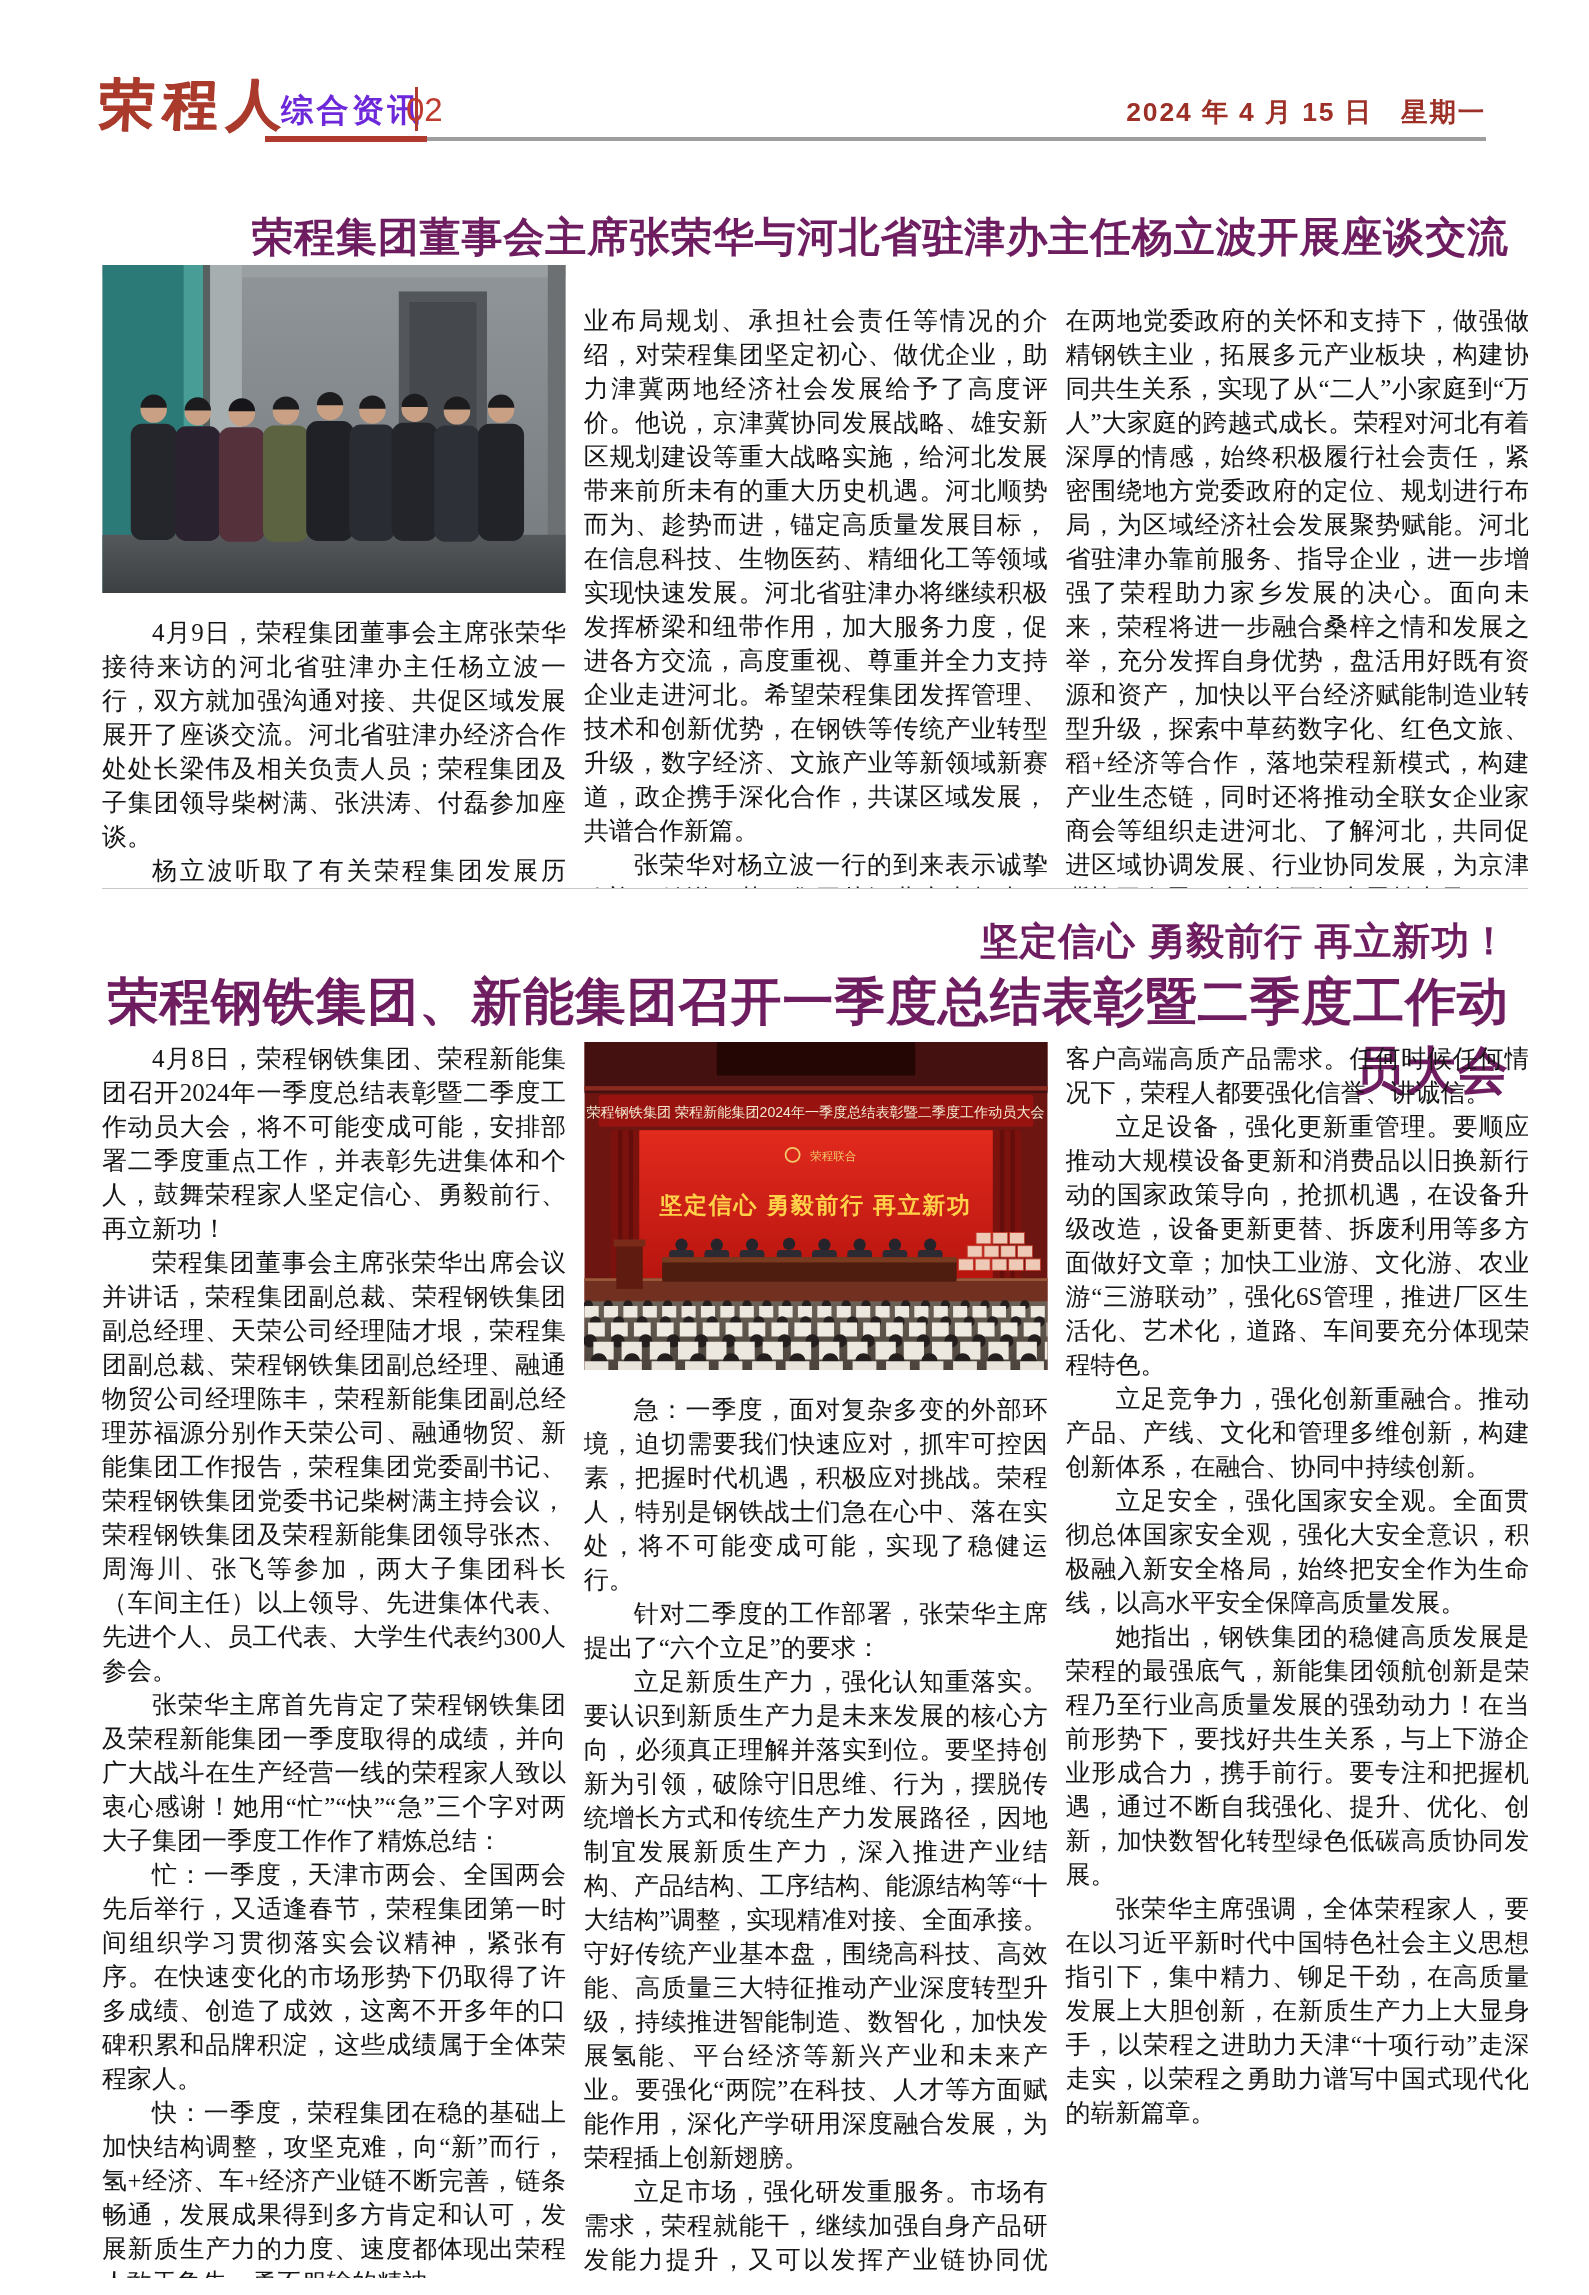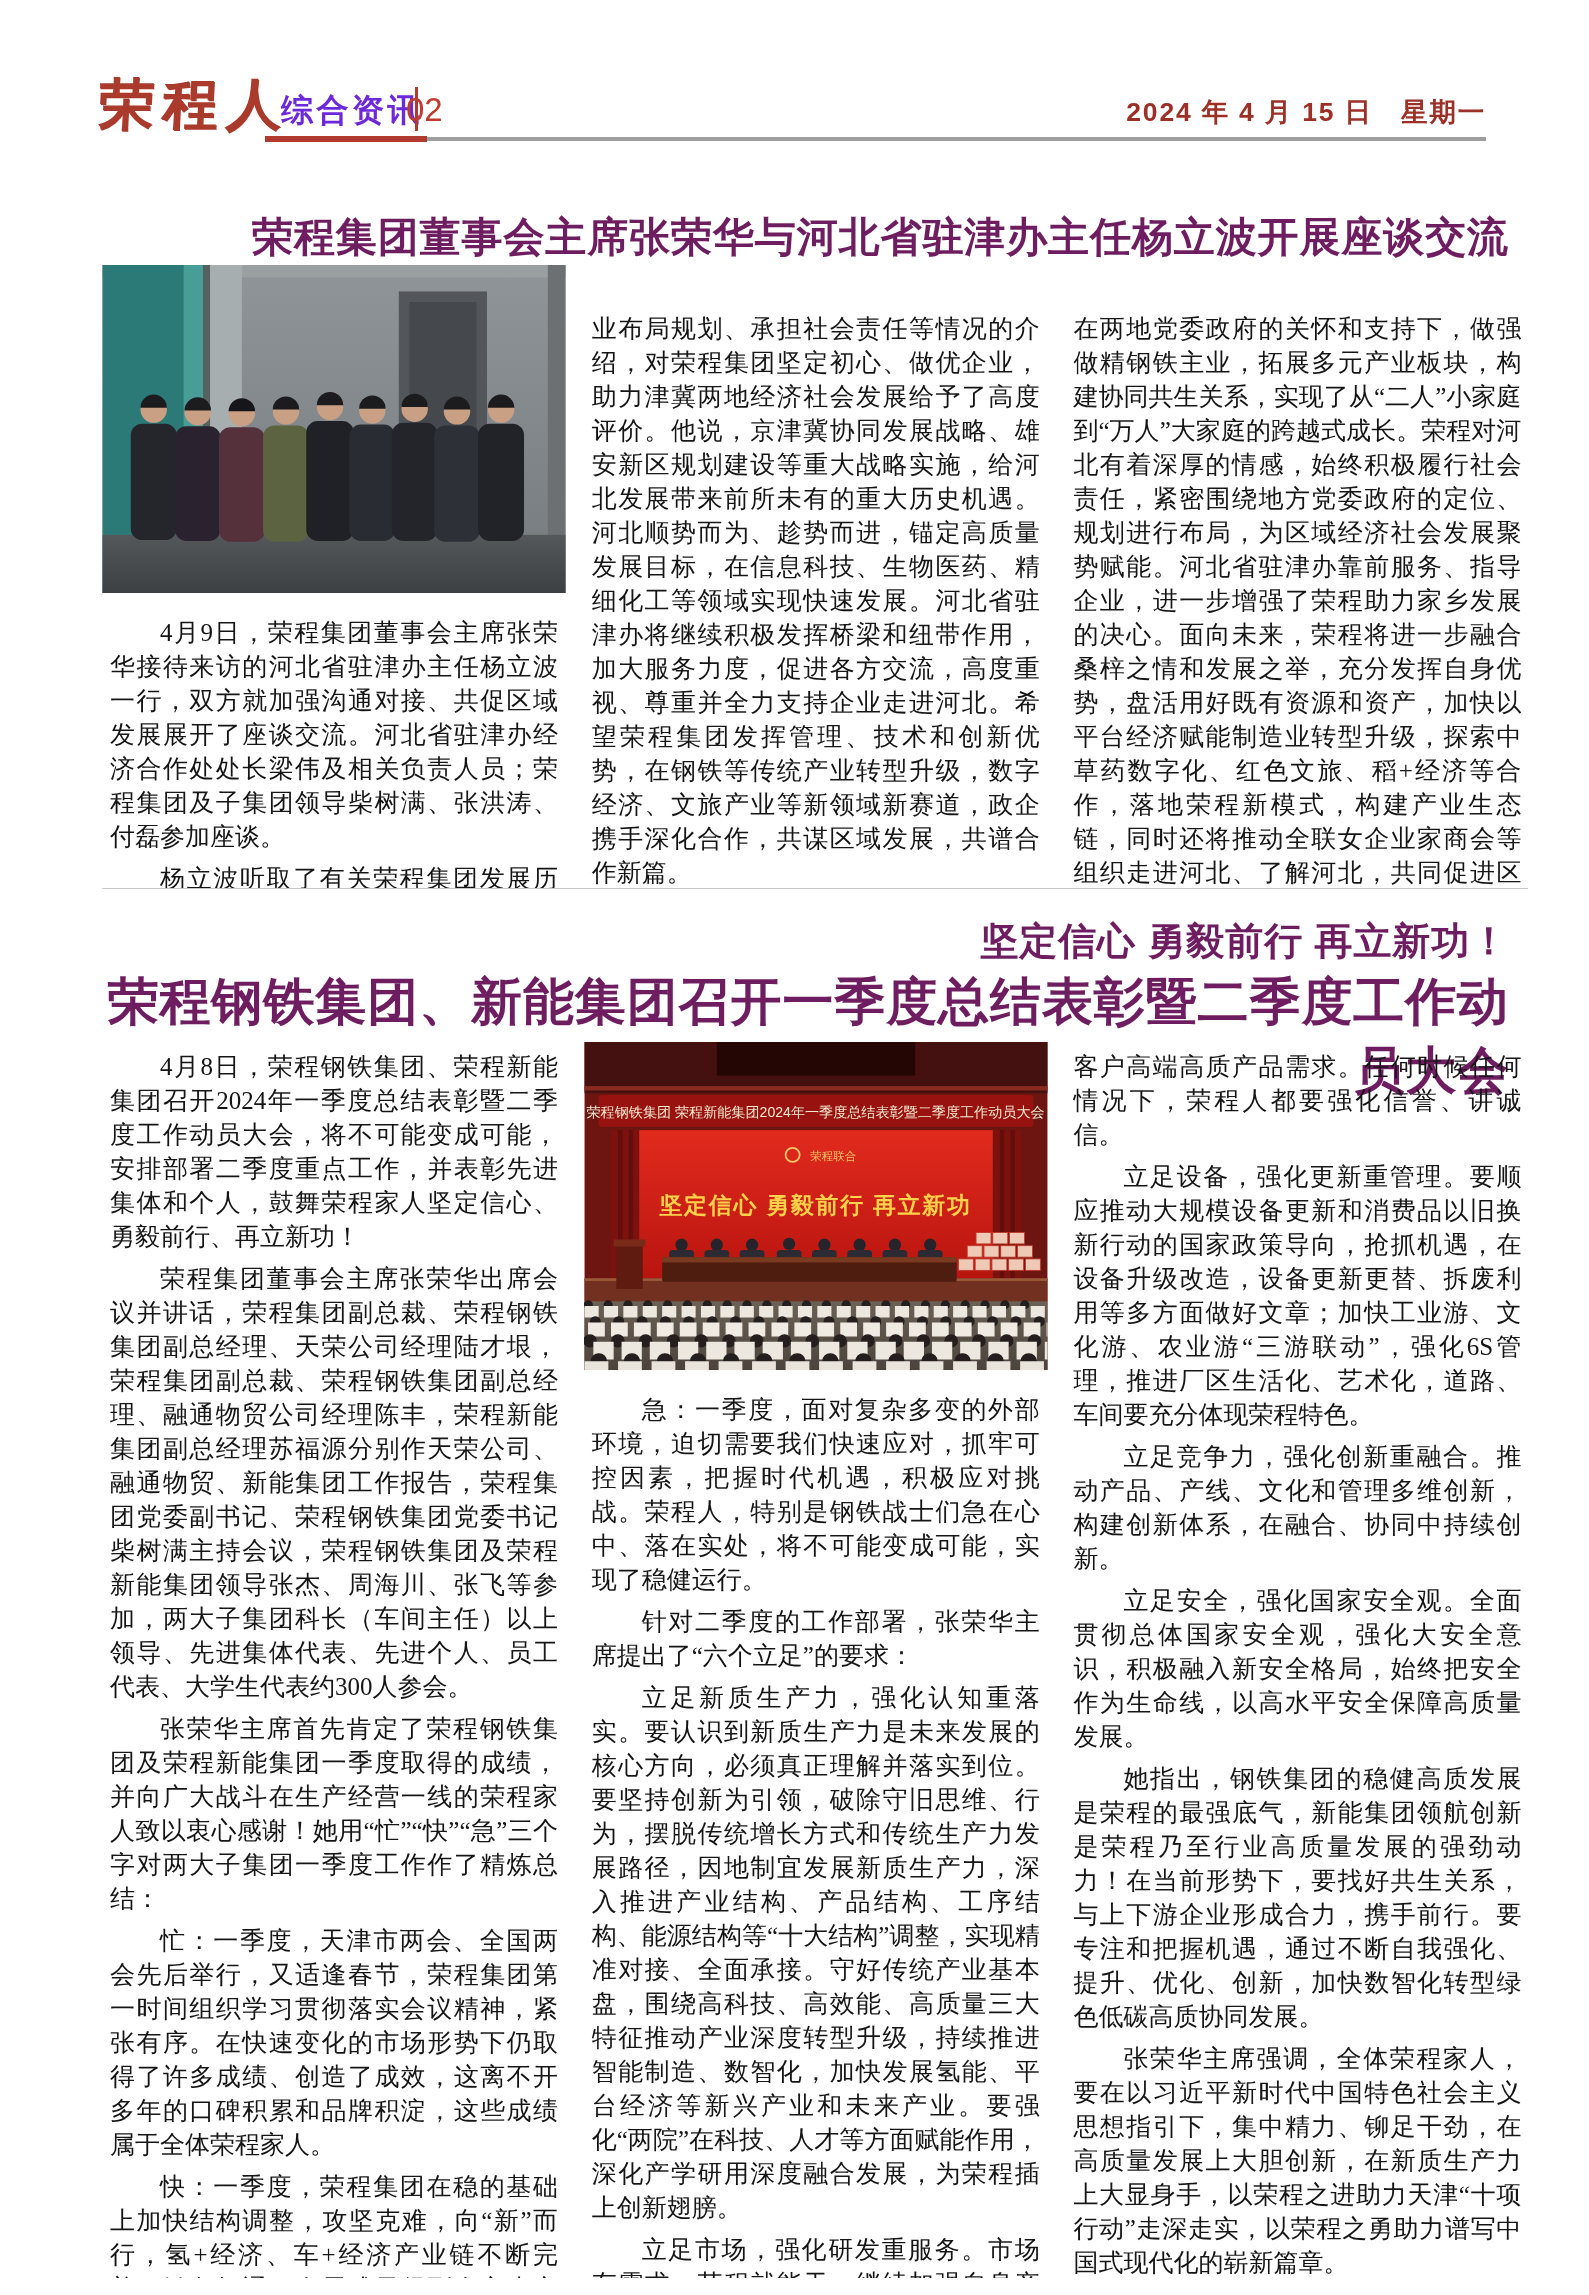--- a/index.html
+++ b/index.html
@@ -43,21 +43,21 @@
   }
   #a1-title{top:210px;font-size:41px;}
   #a2-title1{top:916px;font-size:38px;}
   #a2-title2{top:968px;font-size:51px;}
 
   
   .body3{position:absolute;left:102px;display:flex;gap:17.7px;overflow:hidden;}
   #a1-body{top:265px;width:1426px;height:623px;}
   #a2-body{top:1042px;width:1426px;height:1236px;}
   .col{width:464px;flex:0 0 464px;overflow:hidden;}
-  .col p{margin:8px;font-size:25px;line-height:34px;text-align:justify;text-indent:2em;}
+  .col p{margin:0;font-size:25px;line-height:34px;text-align:justify;text-indent:2em;}
   .cont p:first-child{text-indent:0;}
   .padtop{padding-top:39px;}
   .paras{margin-top:23px;}
   .photo{display:block;width:464px;height:328px;}
 
   .divider{position:absolute;left:102px;top:888px;width:1426px;height:0;border-top:1.8px solid #c9c9c9;}
 </style>
 </head>
 <body>
 

